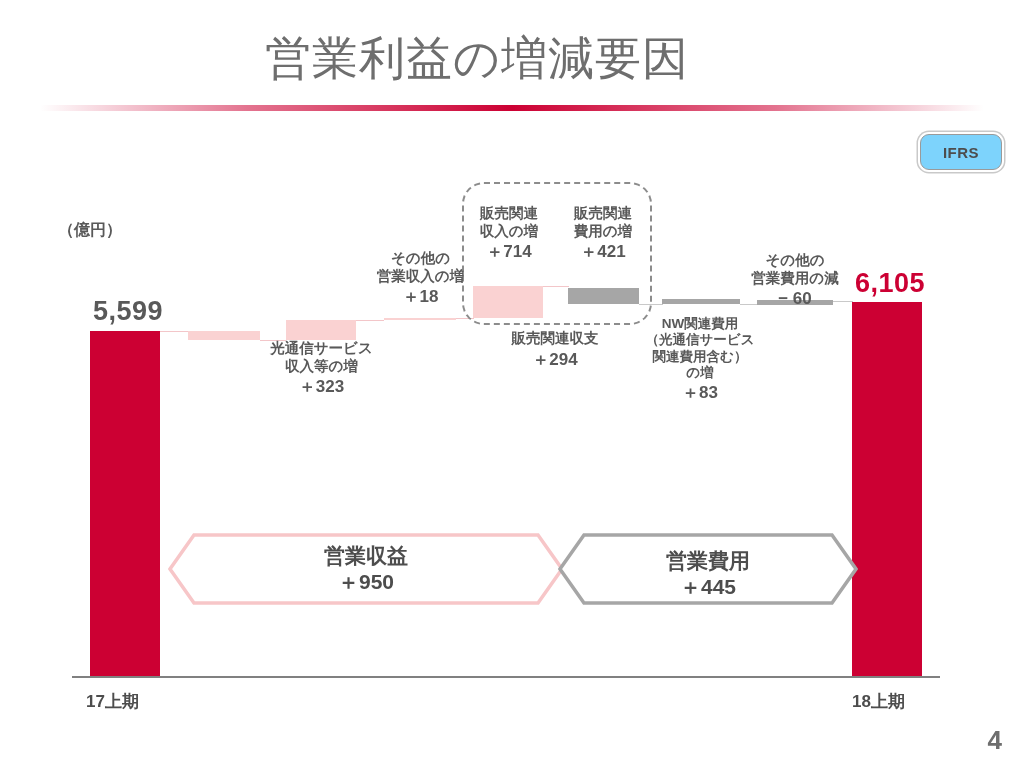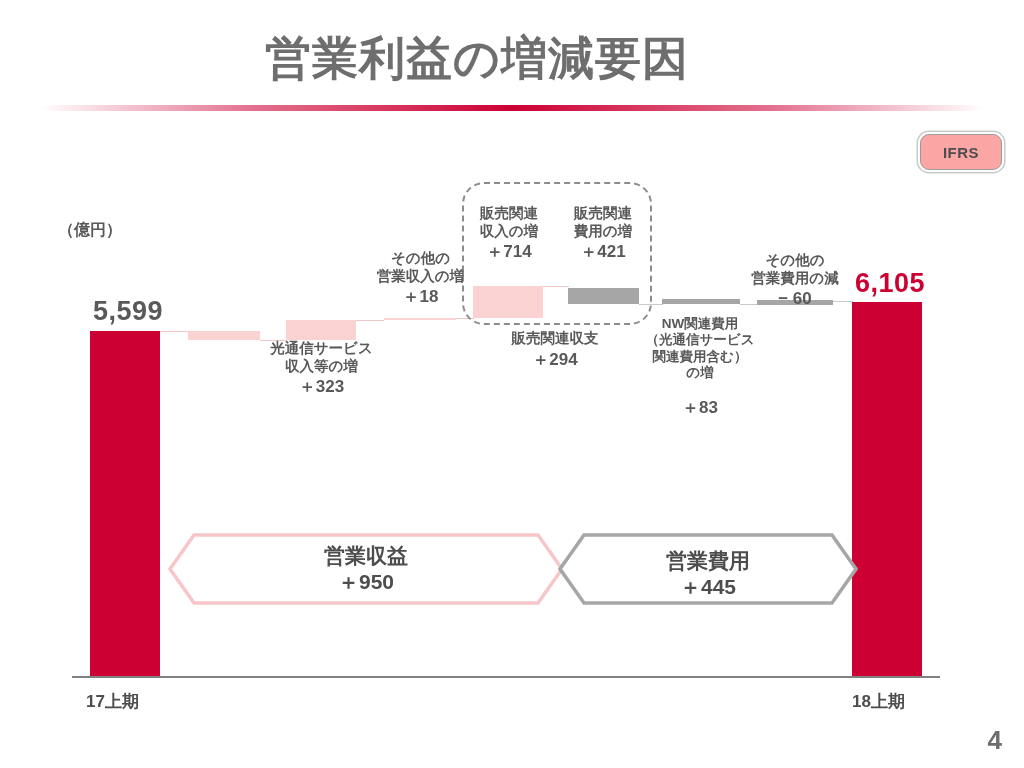--- a/index.html
+++ b/index.html
@@ -7,21 +7,21 @@
     width:1024px;height:768px;position:relative;overflow:hidden;
     background:#ffffff;
     font-family:"Liberation Sans","DejaVu Sans",sans-serif;
     color:#595959;
   }
   .slide{position:absolute;inset:0;}
 
   
   .title{
     position:absolute;left:0;top:28px;width:954px;text-align:center;
-    font-size:46px;font-weight:bold;color:#6e6e6e;letter-spacing:1px;
+    font-size:46px;font-weight:normal;color:#6e6e6e;letter-spacing:1px;
   }
   .logo{
     position:absolute;right:18px;top:38px;width:140px;height:46px;
     color:#cc0033;text-align:right;
   }
   .logo .ntt{
     position:absolute;right:52px;top:-2px;font-size:10px;font-weight:bold;
     letter-spacing:1px;
   }
   .logo .dcm{
@@ -33,21 +33,21 @@
     background:linear-gradient(to right,rgba(204,0,51,0) 0%,rgba(204,0,51,.55) 22%,#cc0033 50%,rgba(204,0,51,.55) 78%,rgba(204,0,51,0) 100%);
   }
 
   
   .ifrs{
     position:absolute;left:920px;top:134px;width:80px;height:34px;
     border:1.5px solid #9a9a9a;border-radius:9px;
     box-shadow:0 0 0 2px #ffffff,0 0 0 3.5px #c9c9c9;
     display:flex;align-items:center;justify-content:center;
     font-size:15px;font-weight:bold;color:#4d4d4d;letter-spacing:.5px;
-    background:#fca5a5;
+    background:#7dd3fc;
   }
 
   
   .unit{position:absolute;left:58px;top:220px;font-size:16px;font-weight:bold;color:#595959;}
 
   .baseline{position:absolute;left:72px;top:676px;width:868px;height:2px;background:#808080;}
 
   .bar{position:absolute;}
   .bar.crimson{background:#cc0033;}
   .bar.pink{background:#fad2d2;}
@@ -161,21 +161,21 @@
   <div class="lab" style="left:475px;top:330px;width:160px;">
     <div>販売関連収支</div>
     <div style="font-size:17px;margin-top:2px;">＋294</div>
   </div>
 
   <div class="lab sm" style="left:630px;top:316px;width:140px;">
     <div>NW関連費用</div>
     <div>（光通信サービス</div>
     <div>関連費用含む）</div>
     <div>の増</div>
-    <div style="font-size:17px;margin-top:16px;">＋83</div>
+    <div style="font-size:17px;margin-top:1px;">＋83</div>
   </div>
 
   <div class="lab" style="left:735px;top:252px;width:120px;">
     <div>その他の</div>
     <div>営業費用の減</div>
     <div style="font-size:17px;margin-top:2px;">− 60</div>
   </div>
 
   <div class="hex" style="left:168px;top:533px;width:396px;height:72px;">
     <svg width="396" height="72" viewBox="0 0 396 72">

